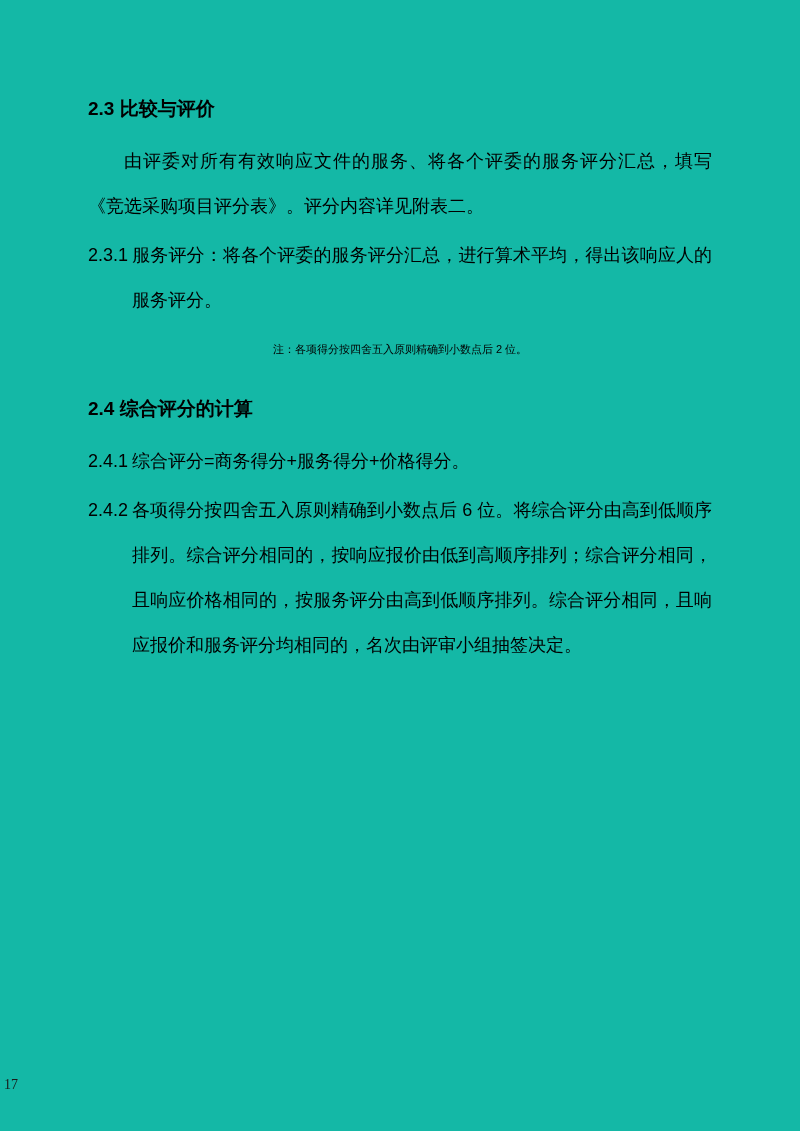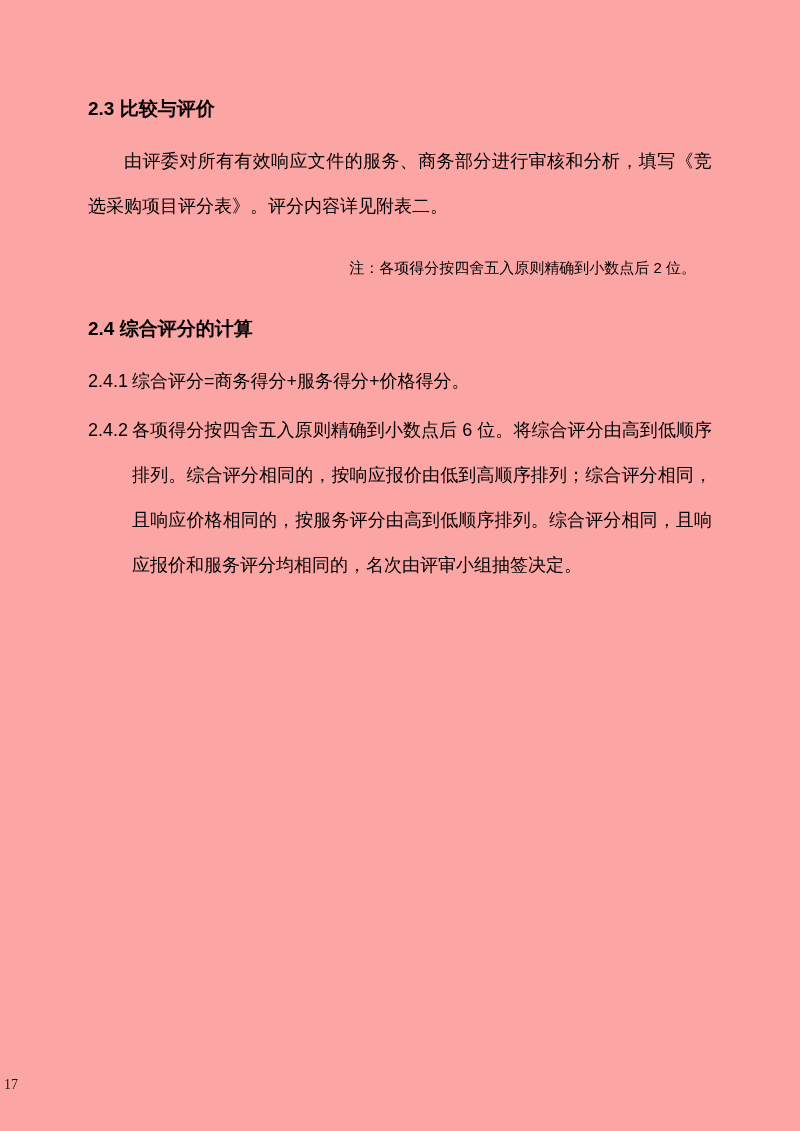--- a/index.html
+++ b/index.html
@@ -5,21 +5,21 @@
   html, body {
     margin: 0;
     padding: 0;
     background: #ffffff;
   }
   .page {
     position: relative;
     width: 800px;
     height: 1131px;
     margin: 0 auto;
-    background: #fca5a5;
+    background: #14b8a6;
     box-sizing: border-box;
     padding: 86px 88px 16px 88px;
     color: #000000;
     font-family: "Liberation Sans", sans-serif;
     overflow: hidden;
   }
   .body-text {
     font-size: 18px;
     line-height: 45px;
     text-align: justify;
@@ -44,24 +44,24 @@
     margin: 0 0 4px 0;
     padding-left: 44px;
   }
   .clause-num {
     display: inline-block;
     width: 44px;
     margin-left: -44px;
     text-indent: 0;
   }
   .note {
-    font-size: 15px;
+    font-size: 11px;
     line-height: 45px;
-    margin: 16px;
-    text-align: right;
+    margin: 4px;
+    text-align: center;
   }
   .page-footer {
     position: absolute;
     left: 4px;
     bottom: 38px;
     width: 100%;
   }
   .page-number {
     font-family: "Liberation Serif", serif;
     font-size: 14px;
@@ -69,22 +69,23 @@
   }
 </style>
 </head>
 <body>
 
 <div class="page">
   <main class="body-text">
 
     <h2 class="heading">2.3 比较与评价</h2>
 
-    <p class="para intro">由评委对所有有效响应文件的服务、商务部分进行审核和分析，填写《竞选采购项目评分表》。评分内容详见附表二。</p>
+    <p class="para intro">由评委对所有有效响应文件的服务、将各个评委的服务评分汇总，填写《竞选采购项目评分表》。评分内容详见附表二。</p>
 
+    <p class="clause"><span class="clause-num">2.3.1</span><span class="clause-text">服务评分：将各个评委的服务评分汇总，进行算术平均，得出该响应人的服务评分。</span></p>
 
 
 
     <p class="note">注：各项得分按四舍五入原则精确到小数点后 2 位。</p>
 
     <h2 class="heading heading-2-4">2.4 综合评分的计算</h2>
 
     <p class="clause"><span class="clause-num">2.4.1</span><span class="clause-text">综合评分=商务得分+服务得分+价格得分。</span></p>
 
     <p class="clause"><span class="clause-num">2.4.2</span><span class="clause-text">各项得分按四舍五入原则精确到小数点后 6 位。将综合评分由高到低顺序排列。综合评分相同的，按响应报价由低到高顺序排列；综合评分相同，且响应价格相同的，按服务评分由高到低顺序排列。综合评分相同，且响应报价和服务评分均相同的，名次由评审小组抽签决定。</span></p>

